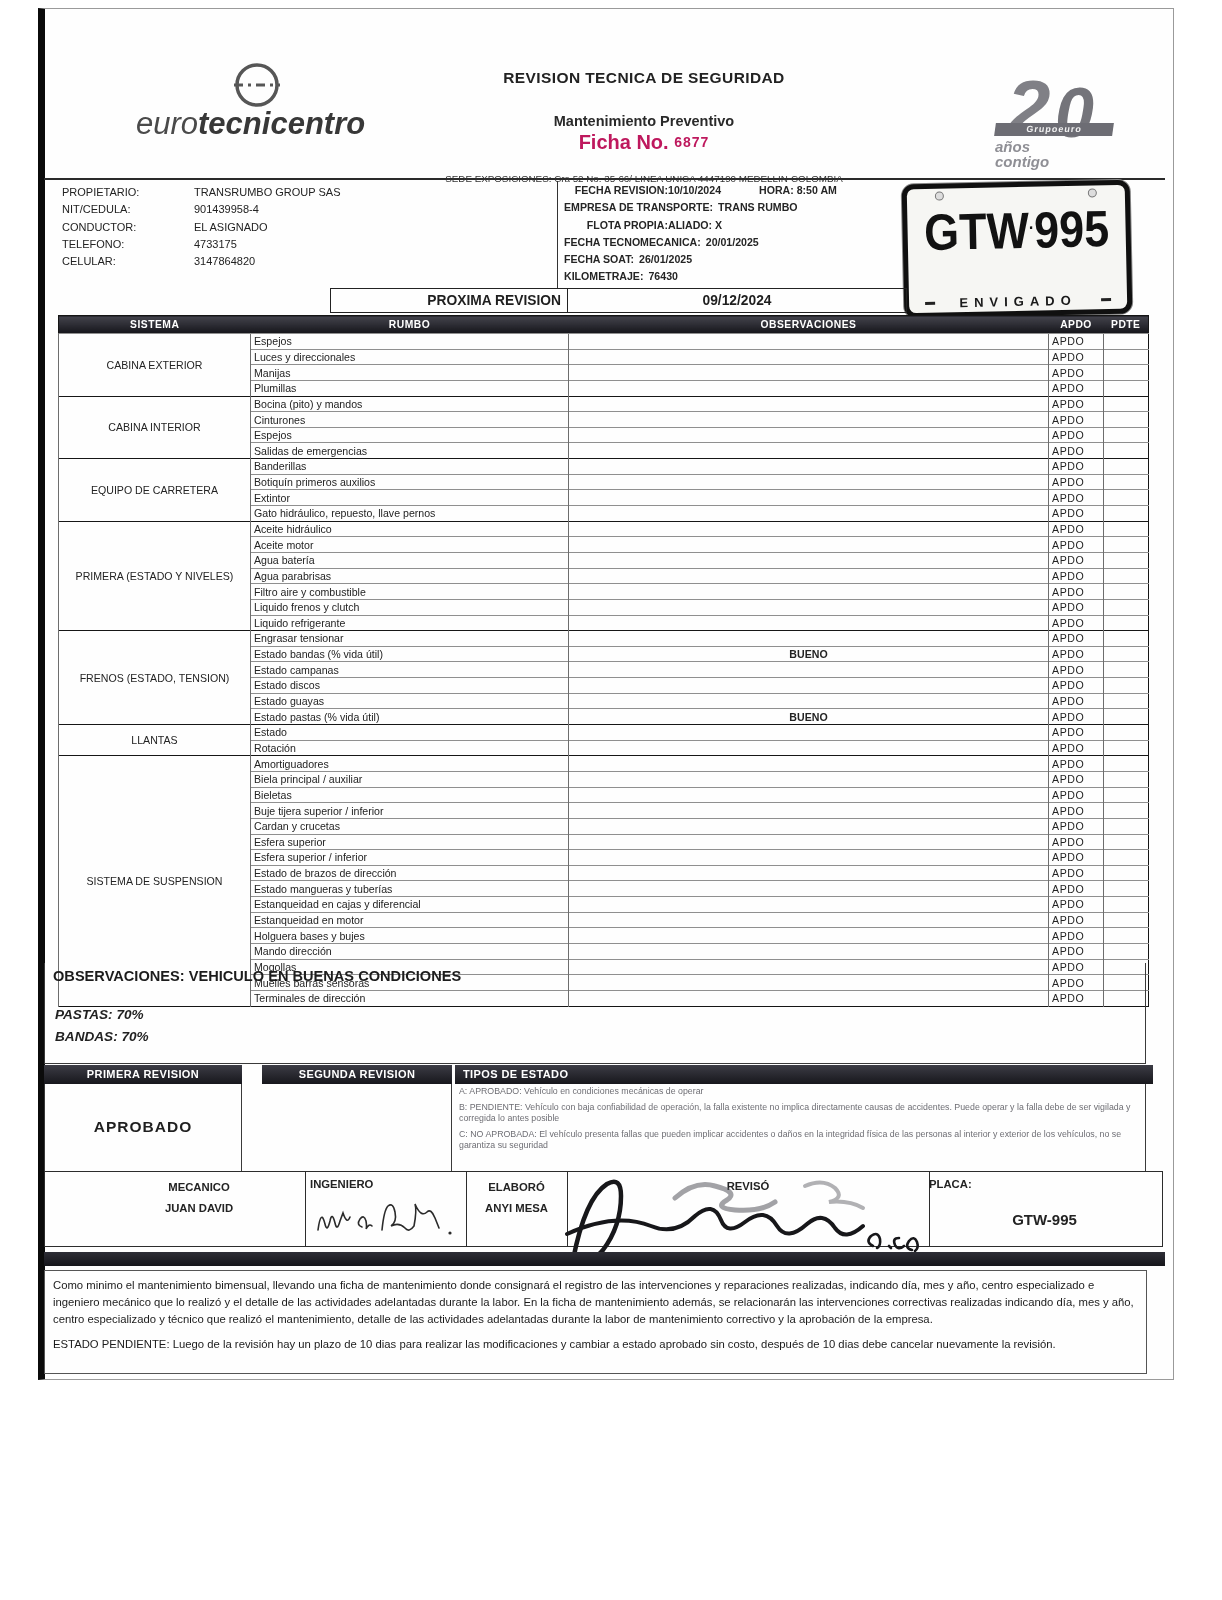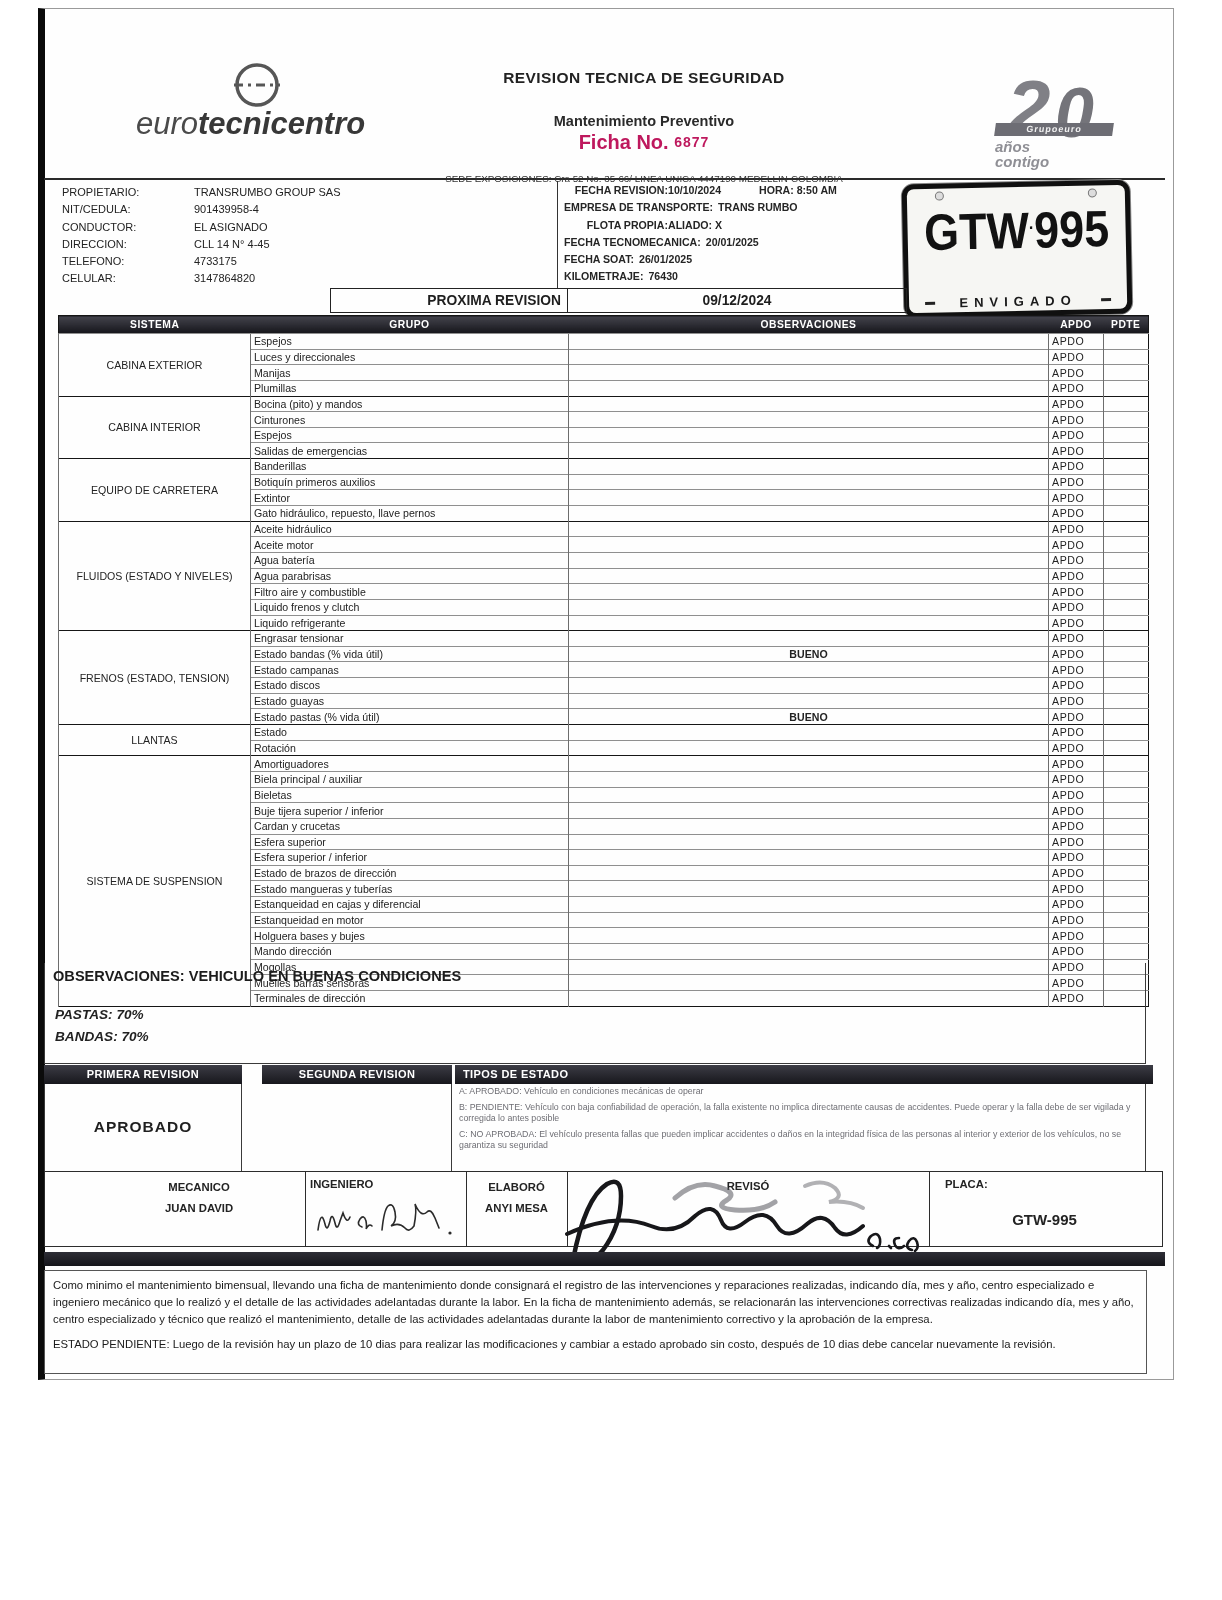--- a/index.html
+++ b/index.html
@@ -84,21 +84,21 @@
   .sig-cell{position:absolute;top:0;height:100%;border-right:1.2px solid #2c2c2c;}
   .sc1{left:0;width:260px;} .sc2{left:260px;width:161px;} .sc3{left:421px;width:101px;}
   .sc4{left:522px;width:362px;} .sc5{left:884px;width:231px;border-right:none;}
   .sig-lab{font-size:11.3px;font-weight:bold;color:#232323;}
   .sc1 .sig-lab,.sc1 .sig-name{display:block;text-align:center;padding-left:48px;}
   .sc1 .sig-lab{margin-top:9px;} .sig-name{font-size:11.3px;font-weight:bold;color:#232323;margin-top:9px;}
   .sc2 .sig-lab{position:absolute;left:5px;top:6px;}
   .sc3 .sig-lab{display:block;text-align:center;margin-top:9px;}
   .sc3 .sig-name{display:block;text-align:center;}
   .sc4 .sig-lab{position:absolute;left:0;right:0;top:8px;text-align:center;}
-  .sc5 .sig-lab{position:absolute;left:16px;top:6px;text-align:center;}
+  .sc5 .sig-lab{position:absolute;left:0;top:6px;text-align:center;}
   .sc5 .sig-name{position:absolute;left:0;right:0;top:30px;text-align:center;font-size:15px;}
   .sig-svg{position:absolute;pointer-events:none;}
 
   
   .dark-band{left:44px;top:1252px;width:1121px;height:14px;background:linear-gradient(180deg,#2e2e36,#15151a);}
   .foot-box{left:44px;top:1270px;width:1103px;height:104px;border:1.2px solid #555;padding:6px 8px;box-sizing:border-box;font-size:11.3px;color:#1b1b1b;line-height:1.5;}
   .foot-box p{margin:0 0 8px 0;}
 </style>
 </head>
 <body>
@@ -122,21 +122,20 @@
     <span class="band">Grupoeuro</span>
     <span class="cap"><span>años</span><br><span>contigo</span></span>
   </div>
   <div class="abs sede">SEDE EXPOSICIONES: Cra 52 No. 35-66/ LINEA UNICA 4447190 MEDELLIN-COLOMBIA</div>
 </div>
 
 <div class="abs info-left">
   <div class="info-row"><span class="lbl">PROPIETARIO:</span><span>TRANSRUMBO GROUP SAS</span></div>
   <div class="info-row"><span class="lbl">NIT/CEDULA:</span><span>901439958-4</span></div>
   <div class="info-row"><span class="lbl">CONDUCTOR:</span><span>EL ASIGNADO</span></div>
-  <div class="info-row"><span class="lbl">DIRECCION:</span><span>CLL 14 N° 4-45</span></div>
   <div class="info-row"><span class="lbl">TELEFONO:</span><span>4733175</span></div>
   <div class="info-row"><span class="lbl">CELULAR:</span><span>3147864820</span></div>
 </div>
 
 <div class="abs vdiv"></div>
 
 <div class="abs info-right">
   <div class="info-row"><span class="rl">FECHA REVISION:</span><span>10/10/2024</span><span class="hora">HORA: 8:50 AM</span></div>
   <div class="info-row"><span class="rl wide">EMPRESA DE TRANSPORTE:</span><span>TRANS RUMBO</span></div>
   <div class="info-row"><span class="rl">FLOTA PROPIA:</span><span>ALIADO:  X</span></div>
@@ -162,21 +161,21 @@
     <colgroup>
         <col style="width:192px">
         <col style="width:318px">
         <col style="width:480px">
         <col style="width:55px">
         <col style="width:45px">
       </colgroup>
     <thead>
       <tr>
         <th>SISTEMA</th>
-        <th>GRUPO</th>
+        <th>RUMBO</th>
         <th>OBSERVACIONES</th>
         <th>APDO</th>
         <th>PDTE</th>
       </tr>
     </thead>
     <tbody>
         <tr>
           <td class="sys-cell" rowspan="4">CABINA EXTERIOR</td>
           <td class="grp-cell">Espejos</td>
           <td class="obs-cell"></td>
@@ -245,21 +244,21 @@
           <td class="apdo-cell">APDO</td>
           <td class="pdte-cell"></td>
         </tr>
         <tr>
           <td class="grp-cell">Gato hidráulico, repuesto, llave pernos</td>
           <td class="obs-cell"></td>
           <td class="apdo-cell">APDO</td>
           <td class="pdte-cell"></td>
         </tr>
         <tr class="gstart">
-          <td class="sys-cell" rowspan="7">FLUIDOS (ESTADO Y NIVELES)</td>
+          <td class="sys-cell" rowspan="7">PRIMERA (ESTADO Y NIVELES)</td>
           <td class="grp-cell">Aceite hidráulico</td>
           <td class="obs-cell"></td>
           <td class="apdo-cell">APDO</td>
           <td class="pdte-cell"></td>
         </tr>
         <tr>
           <td class="grp-cell">Aceite motor</td>
           <td class="obs-cell"></td>
           <td class="apdo-cell">APDO</td>
           <td class="pdte-cell"></td>

